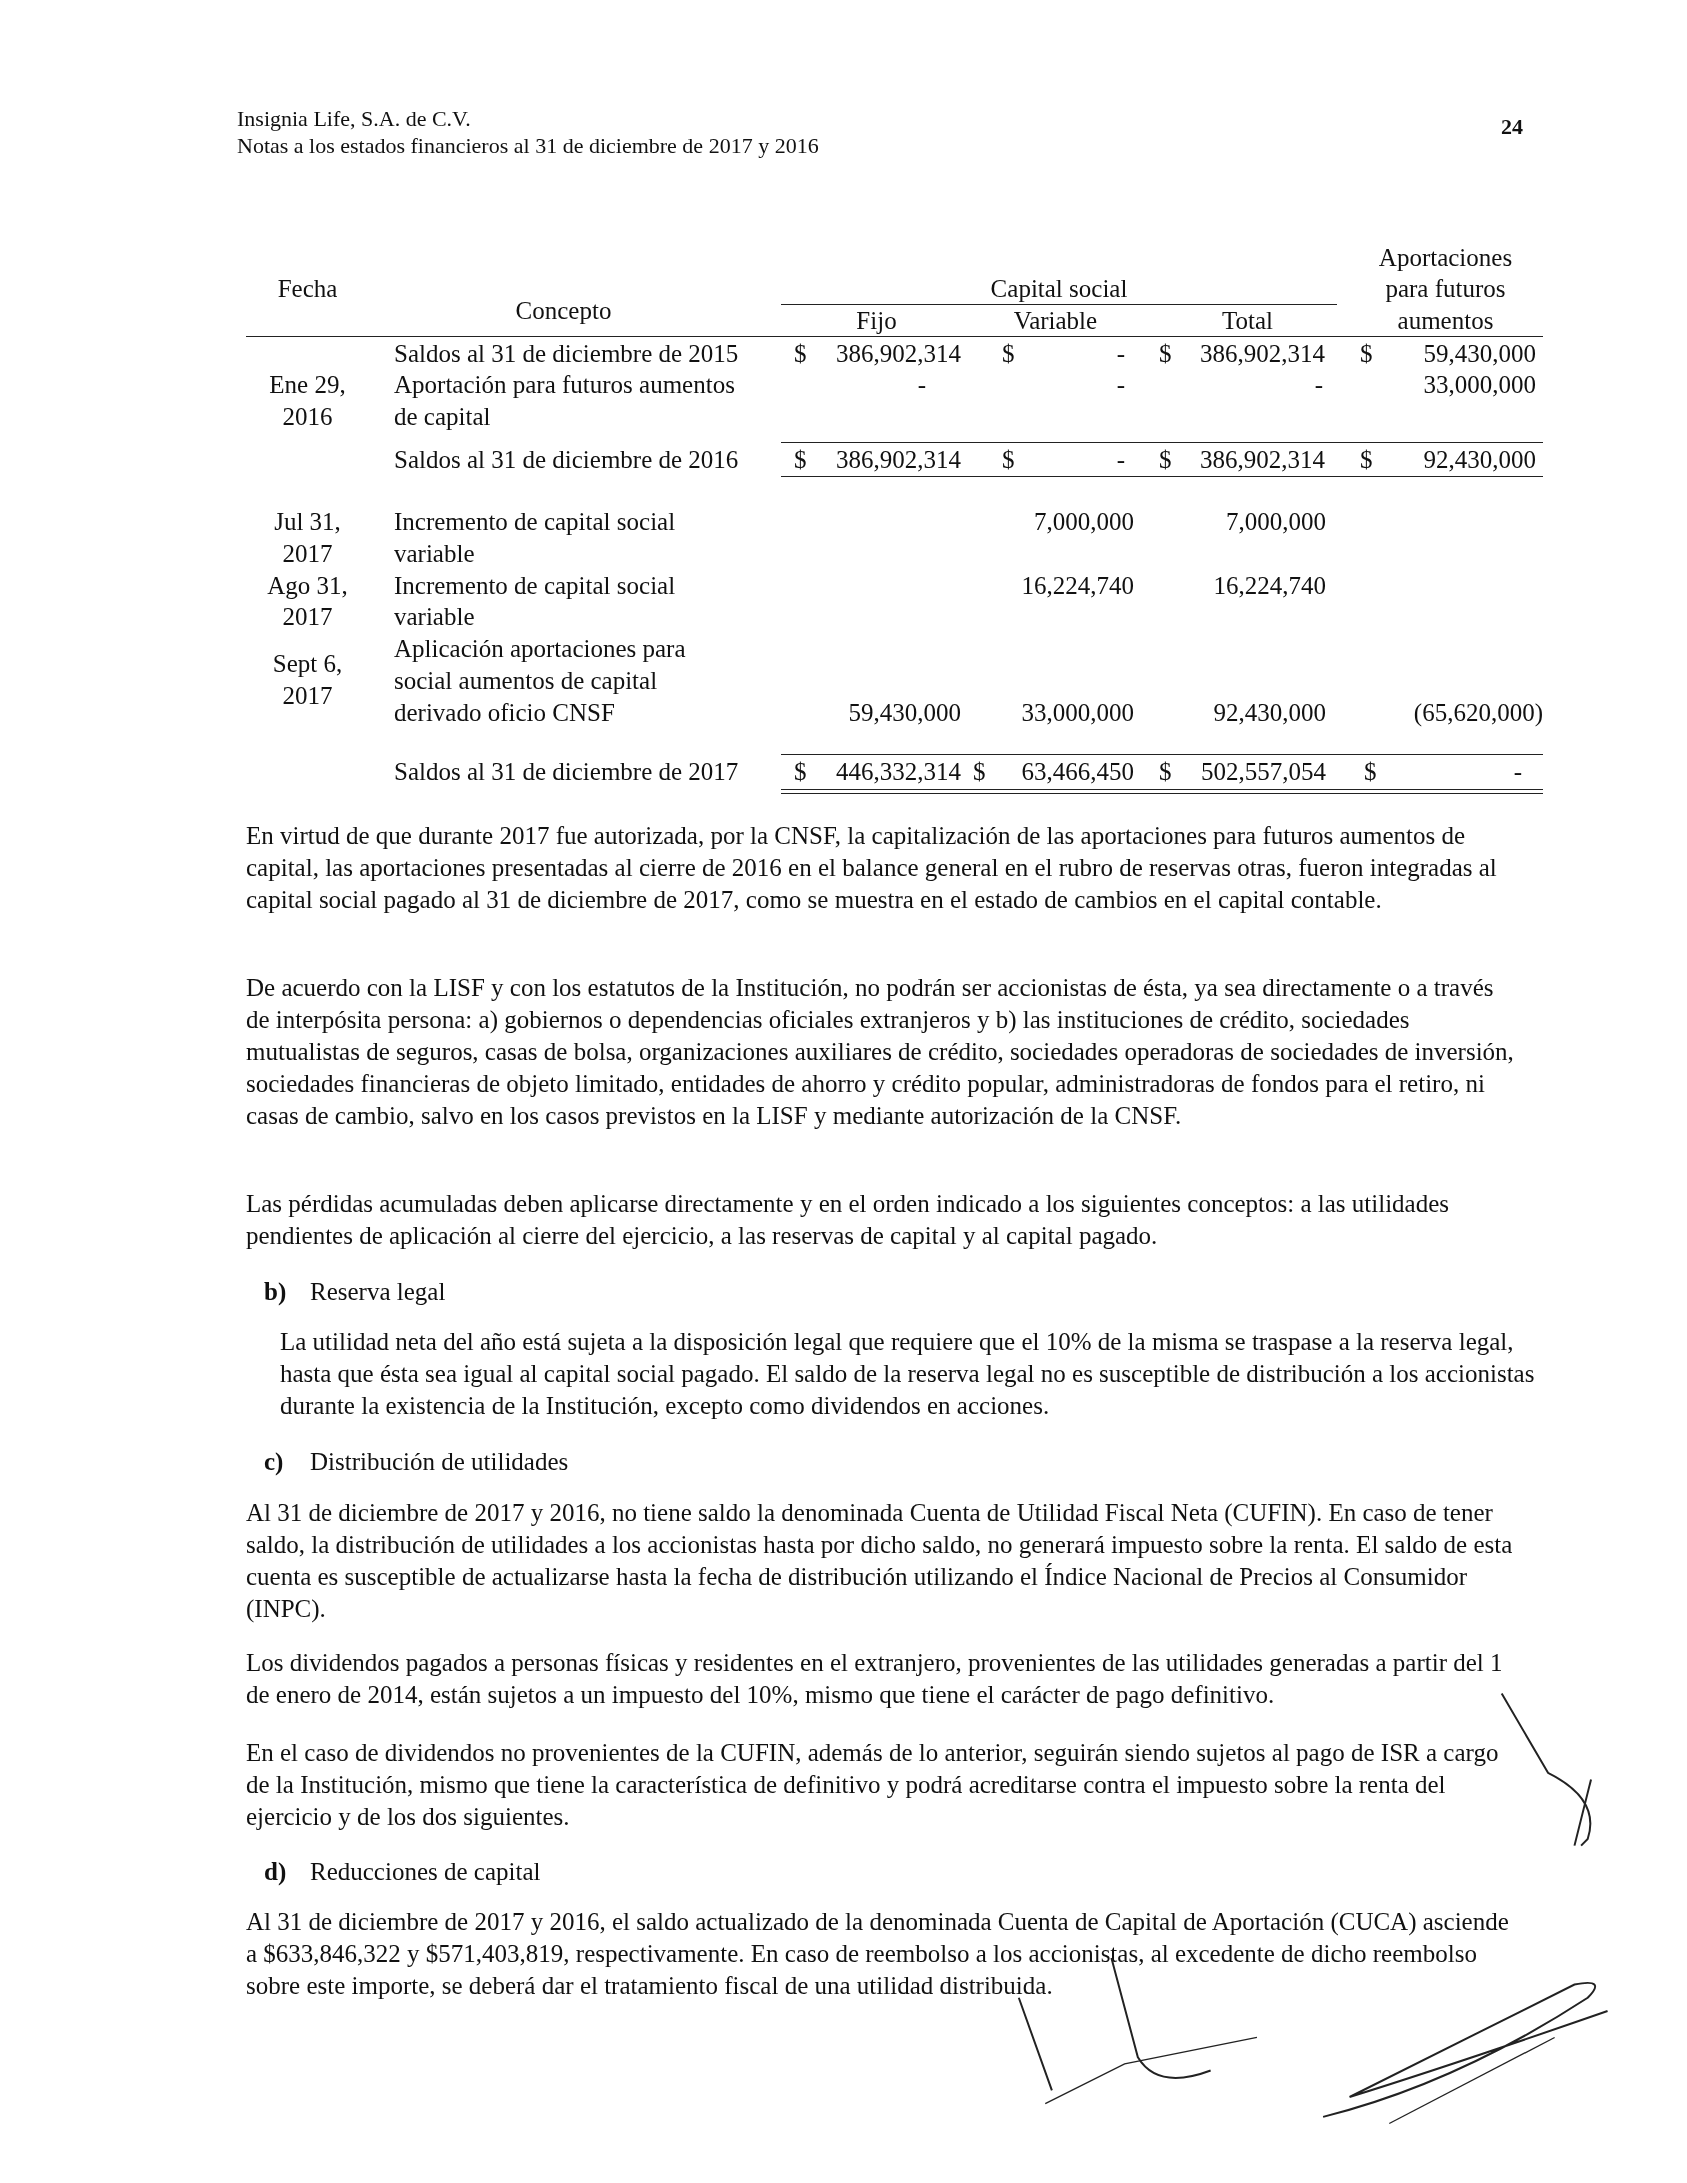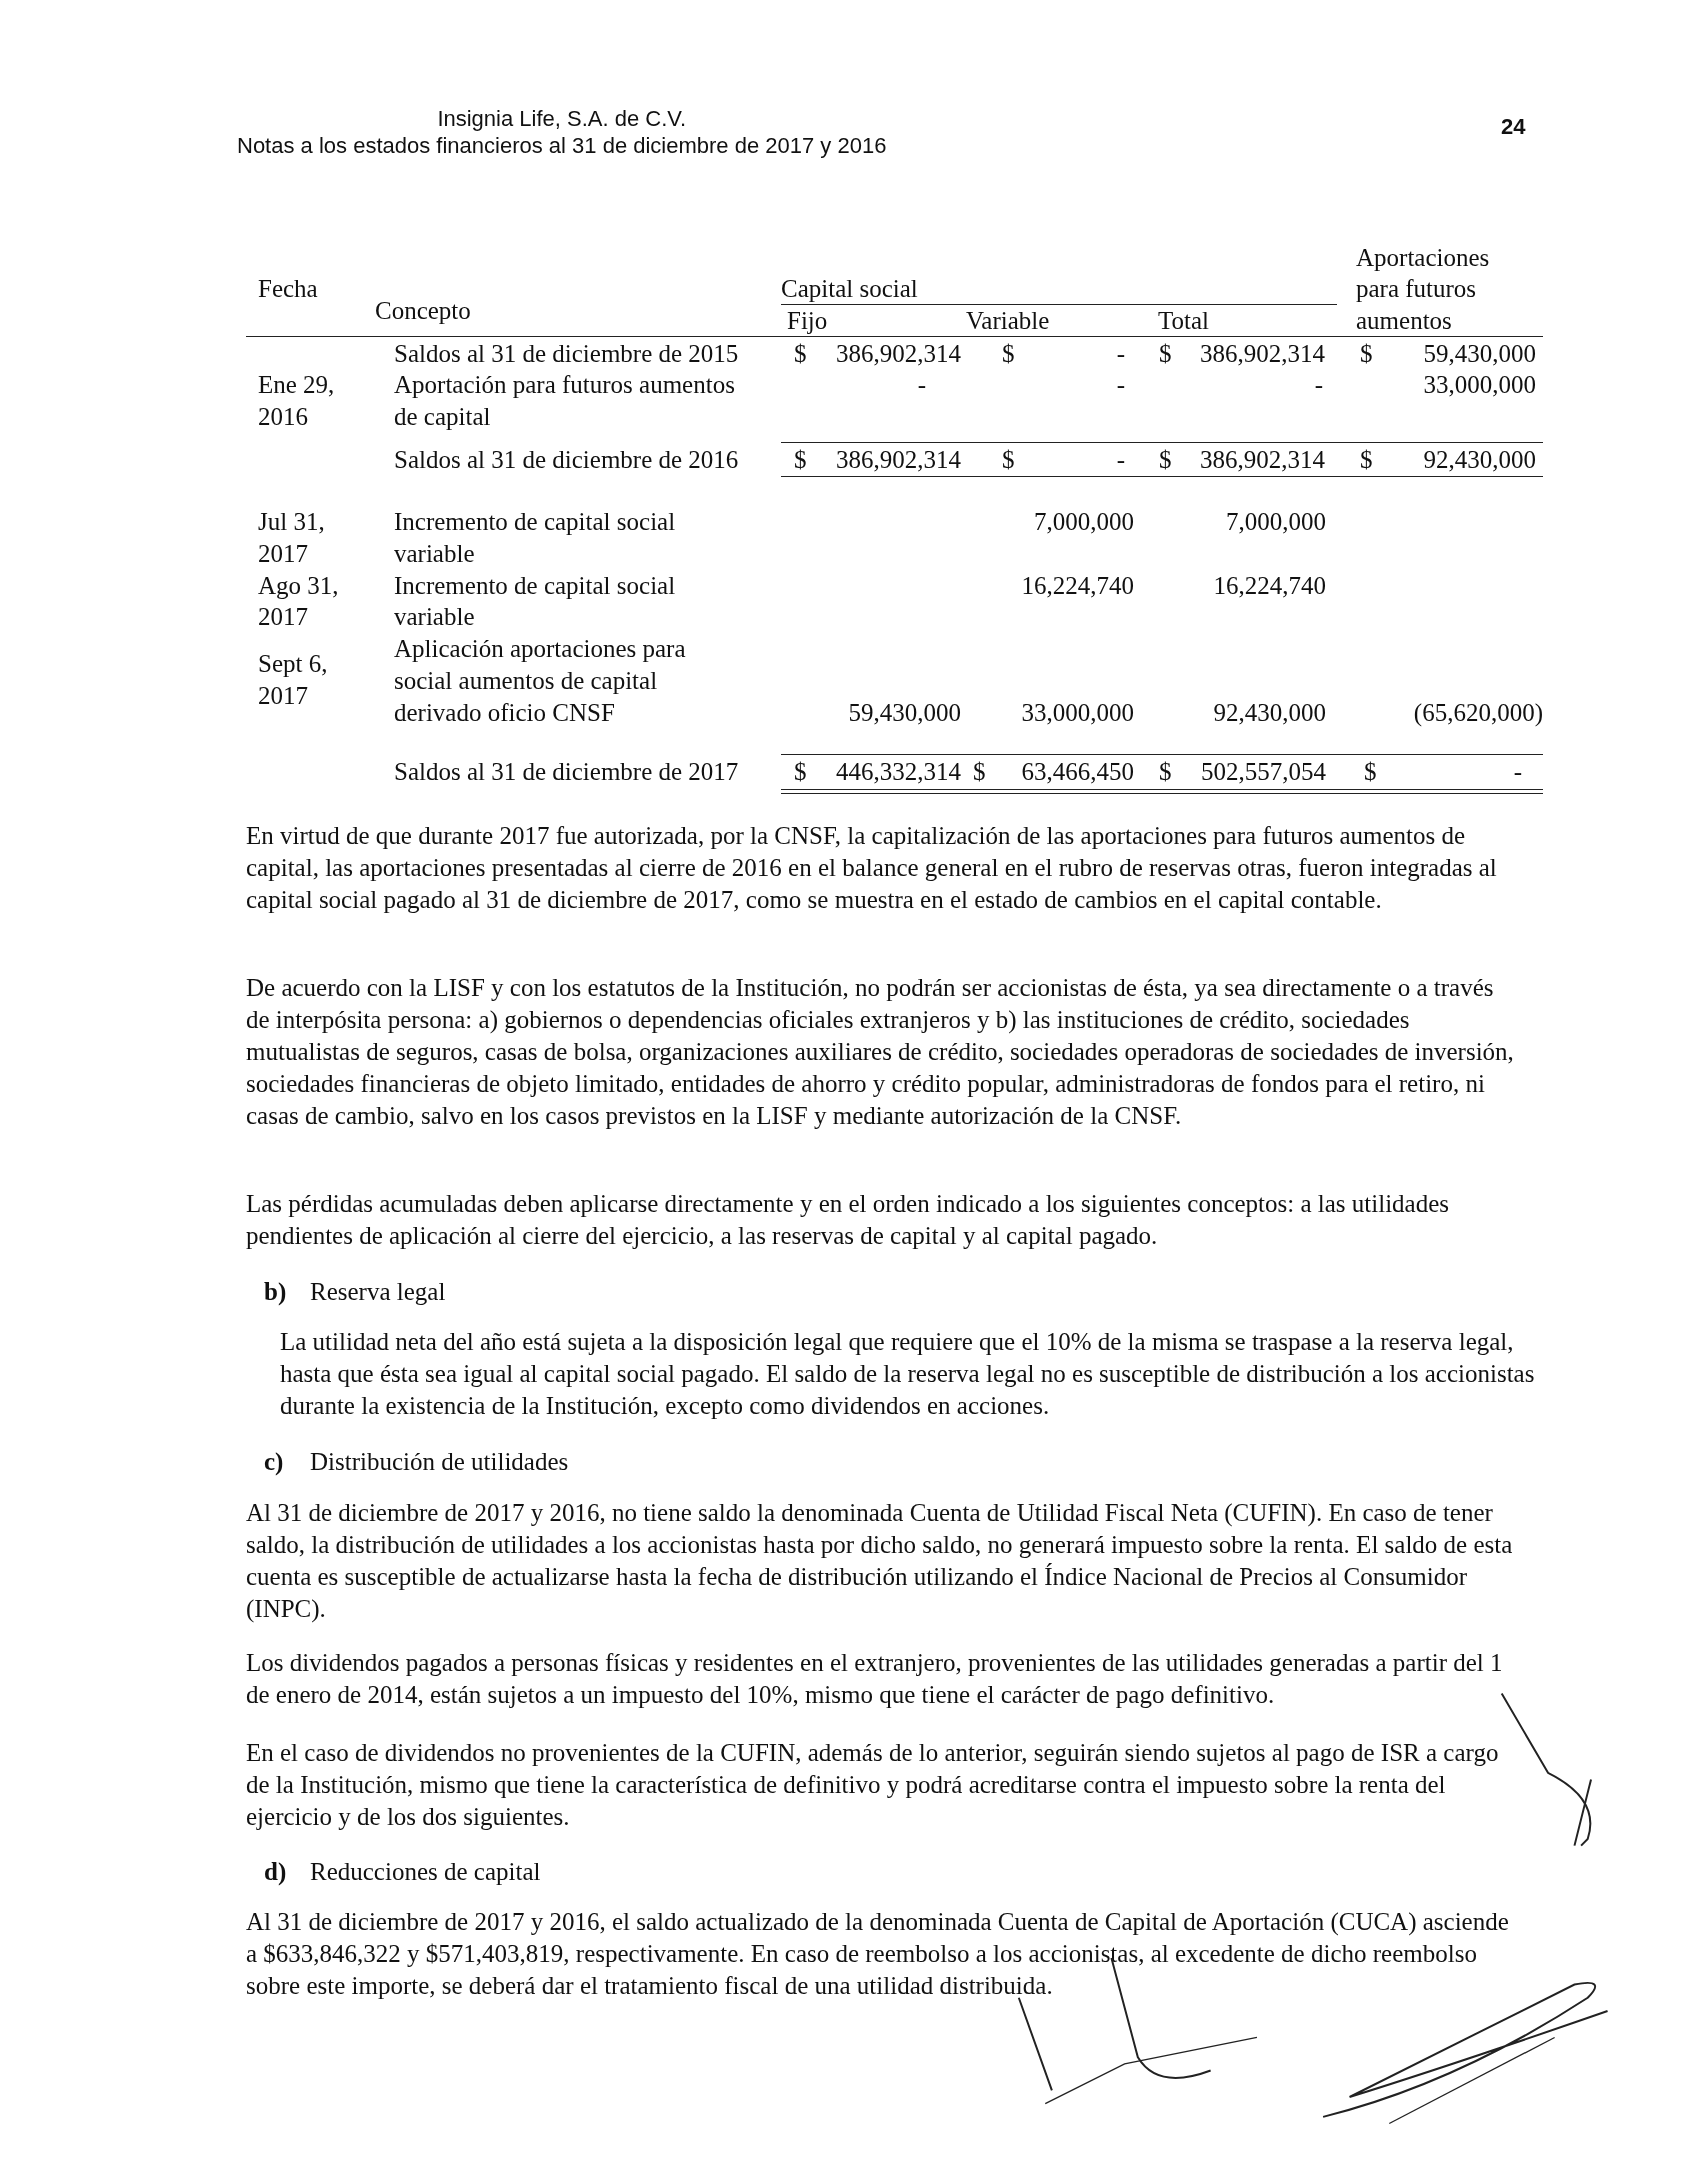--- a/index.html
+++ b/index.html
@@ -1,24 +1,24 @@
 <!DOCTYPE html>
 <html style="font-size:10.6px"><head>
 <meta charset="utf-8">
 <style>
   html, body { margin:0; padding:0; background:#fff; }
   body { width:1687px; height:2183px; position:relative; overflow:hidden; color:#111; }
   .serif { font-family: "Liberation Serif", "DejaVu Serif", serif; }
-  .sans { font-family: Liberation Sans, sans-serif; text-align: center; }
+  .sans { font-family: Liberation Serif, serif; }
   .header { position:absolute; left:237px; top:106px; font-size:22px; line-height:26.5px; }
   .pageno { position:absolute; left:1501px; top:114px; font-size:22px; font-weight:bold; }
   .abs { position:absolute; }
   .tbl { font-size:25px; line-height:32px; }
   .r { text-align:right; }
-  .c { }
+  .c { text-align:center; }
   .hline { position:absolute; height:0; border-top:1.3px solid #222; }
   .para { position:absolute; left:246px; width:1277px; font-size:25px; line-height:32px; }
   .sec { position:absolute; left:264px; font-size:25px; line-height:32px; }
   .sec b { display:inline-block; width:46px; }
   svg.sig { position:absolute; left:0; top:0; }
 </style>
 </head>
 <body class="serif">
 
 <div class="header sans">

